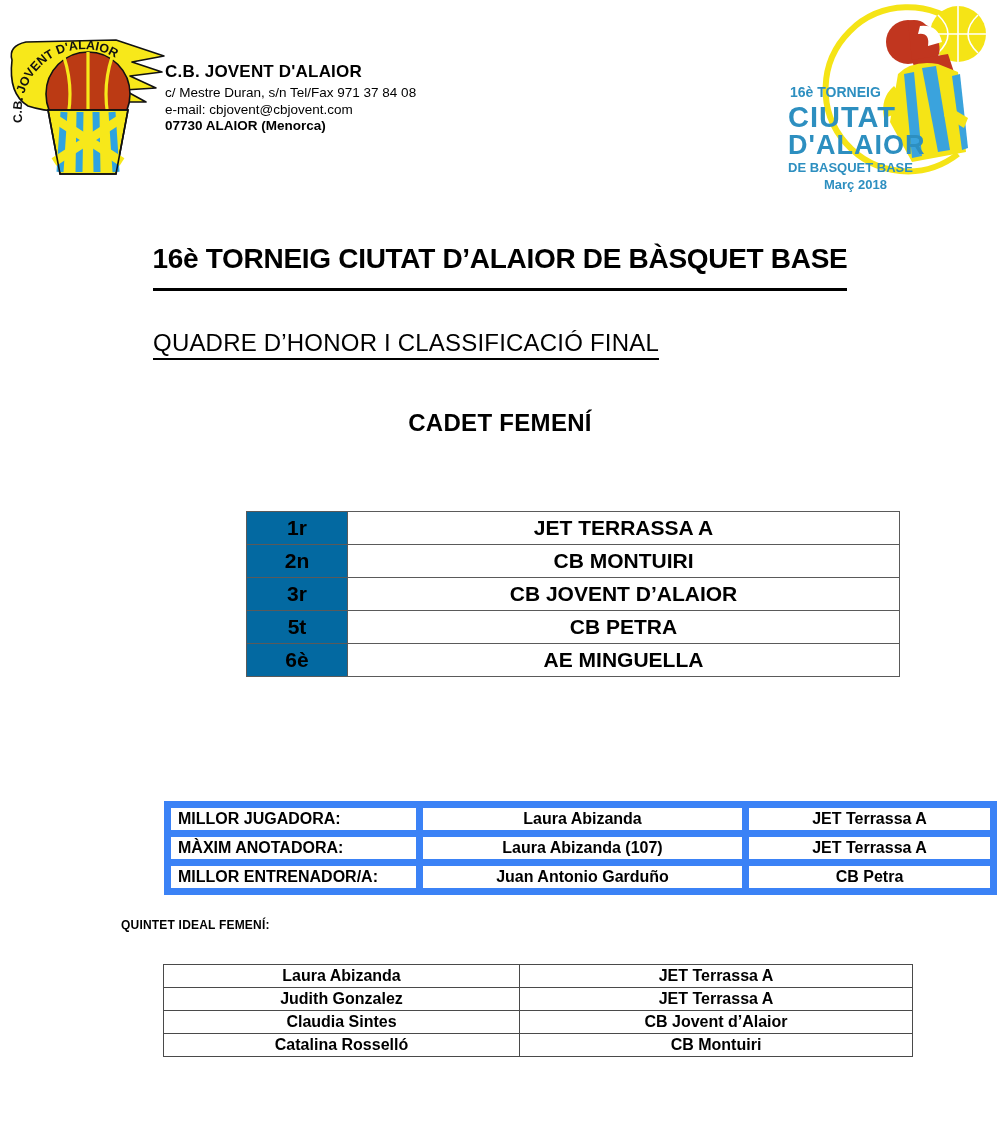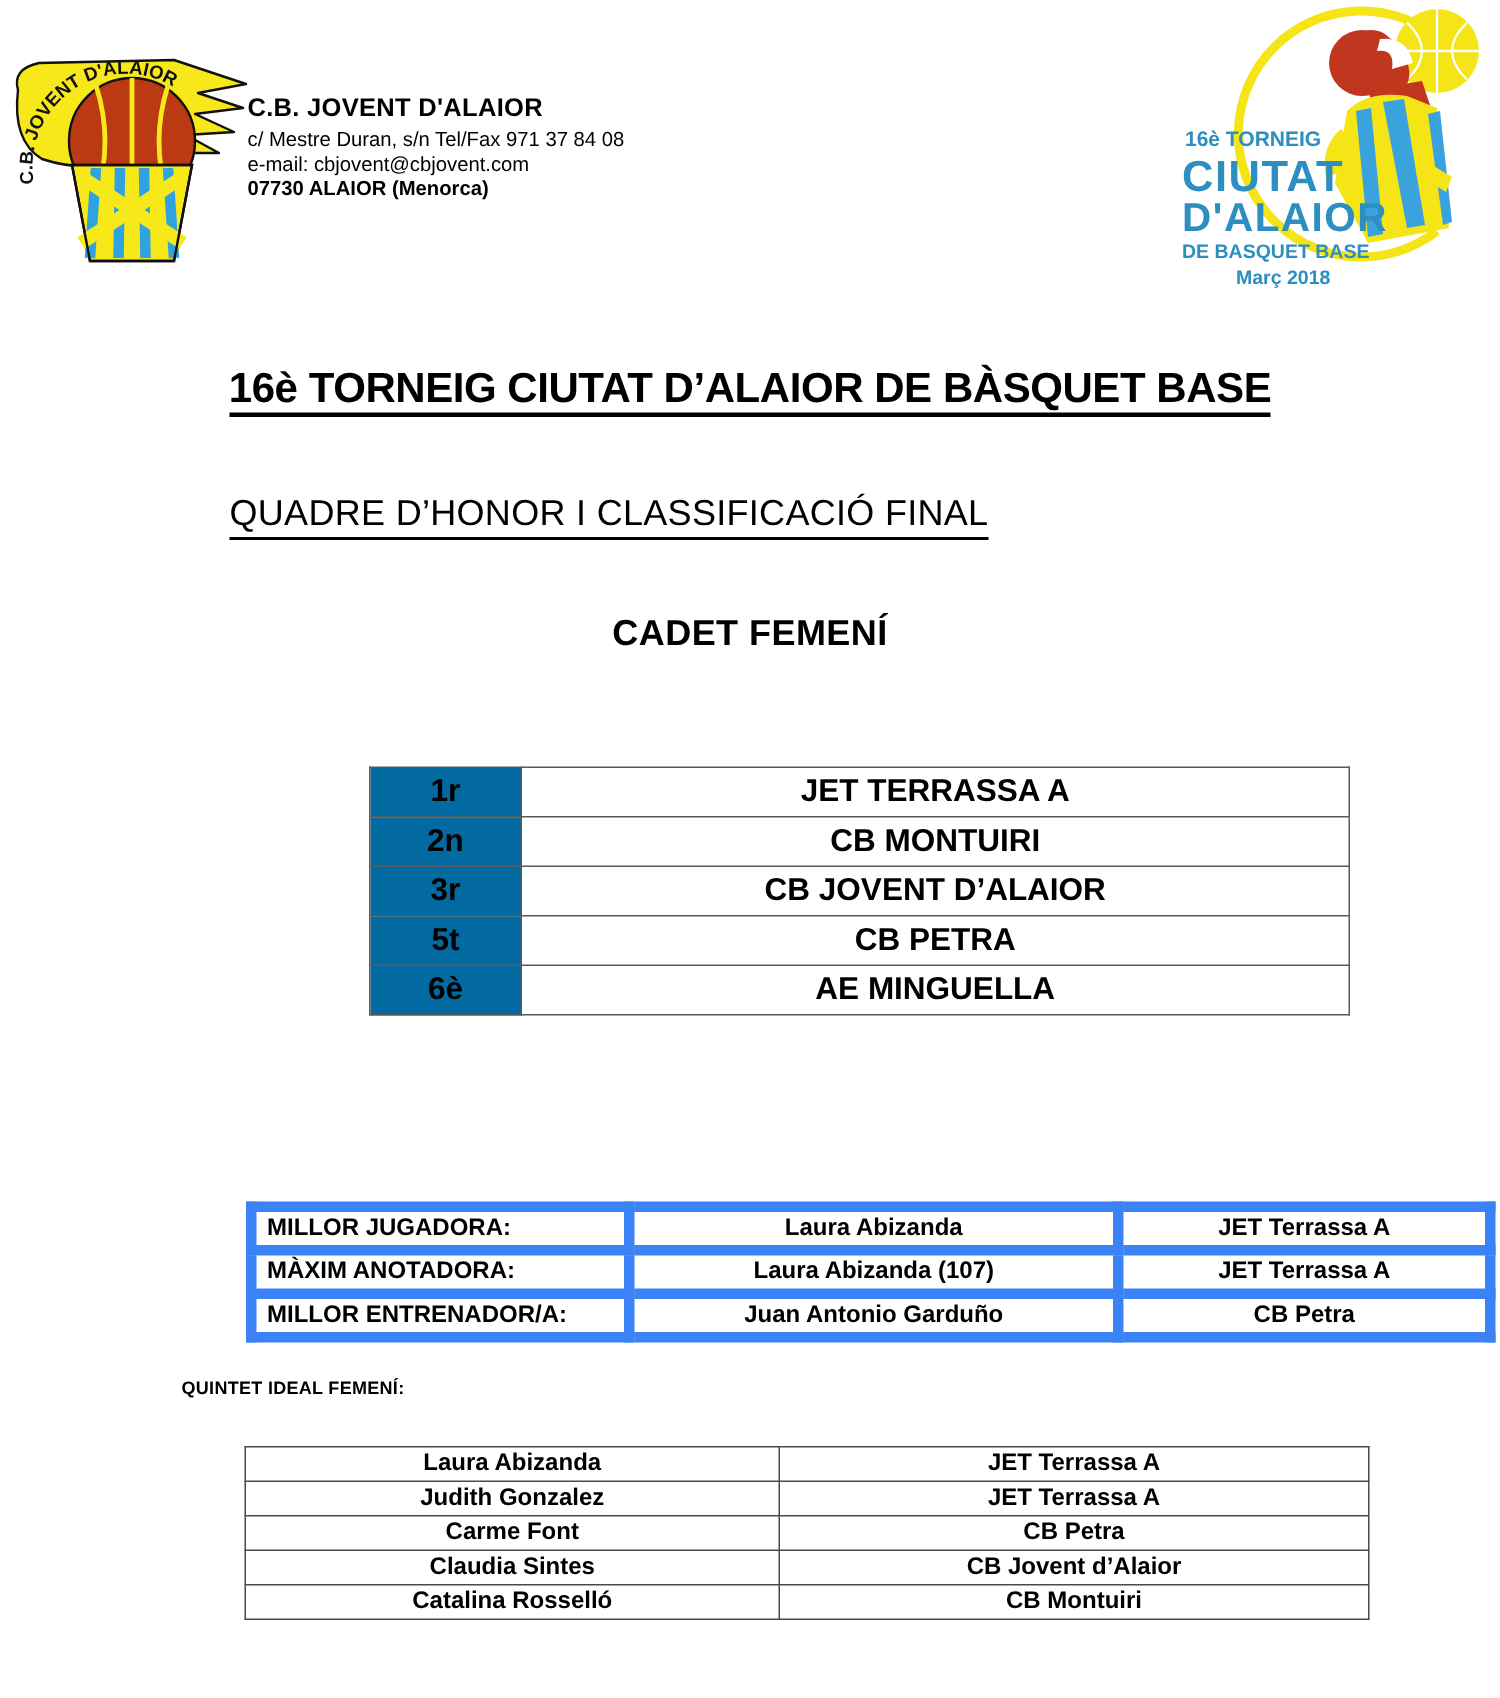--- a/index.html
+++ b/index.html
@@ -58,21 +58,21 @@
   
   #title-main {
     position: absolute;
     left: 0; top: 243px;
     width: 1000px;
     text-align: center;
     font-size: 28px;
     font-weight: bold;
     letter-spacing: -0.3px;
   }
-  #title-main span { border-bottom: 3px solid #000; padding-bottom: 1px; text-align: center; }
+  #title-main span { border-bottom: 3px solid #000; padding-bottom: 14px; text-align: center; }
 
   #title-sub {
     position: absolute;
     left: 0; top: 329px;
     width: 812px;
     text-align: center;
     font-size: 24px;
     font-weight: normal;
     letter-spacing: 0.2px;
   }
@@ -296,24 +296,20 @@
   <tbody>
     <tr>
       <td class="player-cell">Laura Abizanda</td>
       <td class="team-cell">JET Terrassa A</td>
     </tr>
     <tr>
       <td class="player-cell">Judith Gonzalez</td>
       <td class="team-cell">JET Terrassa A</td>
     </tr>
     <tr>
-      <td class="player-cell">Carme Font</td>
-      <td class="team-cell">CB Petra</td>
-    </tr>
-    <tr>
       <td class="player-cell">Claudia Sintes</td>
       <td class="team-cell">CB Jovent d’Alaior</td>
     </tr>
     <tr>
       <td class="player-cell">Catalina Rosselló</td>
       <td class="team-cell">CB Montuiri</td>
     </tr>
   </tbody>
 </table>
 

